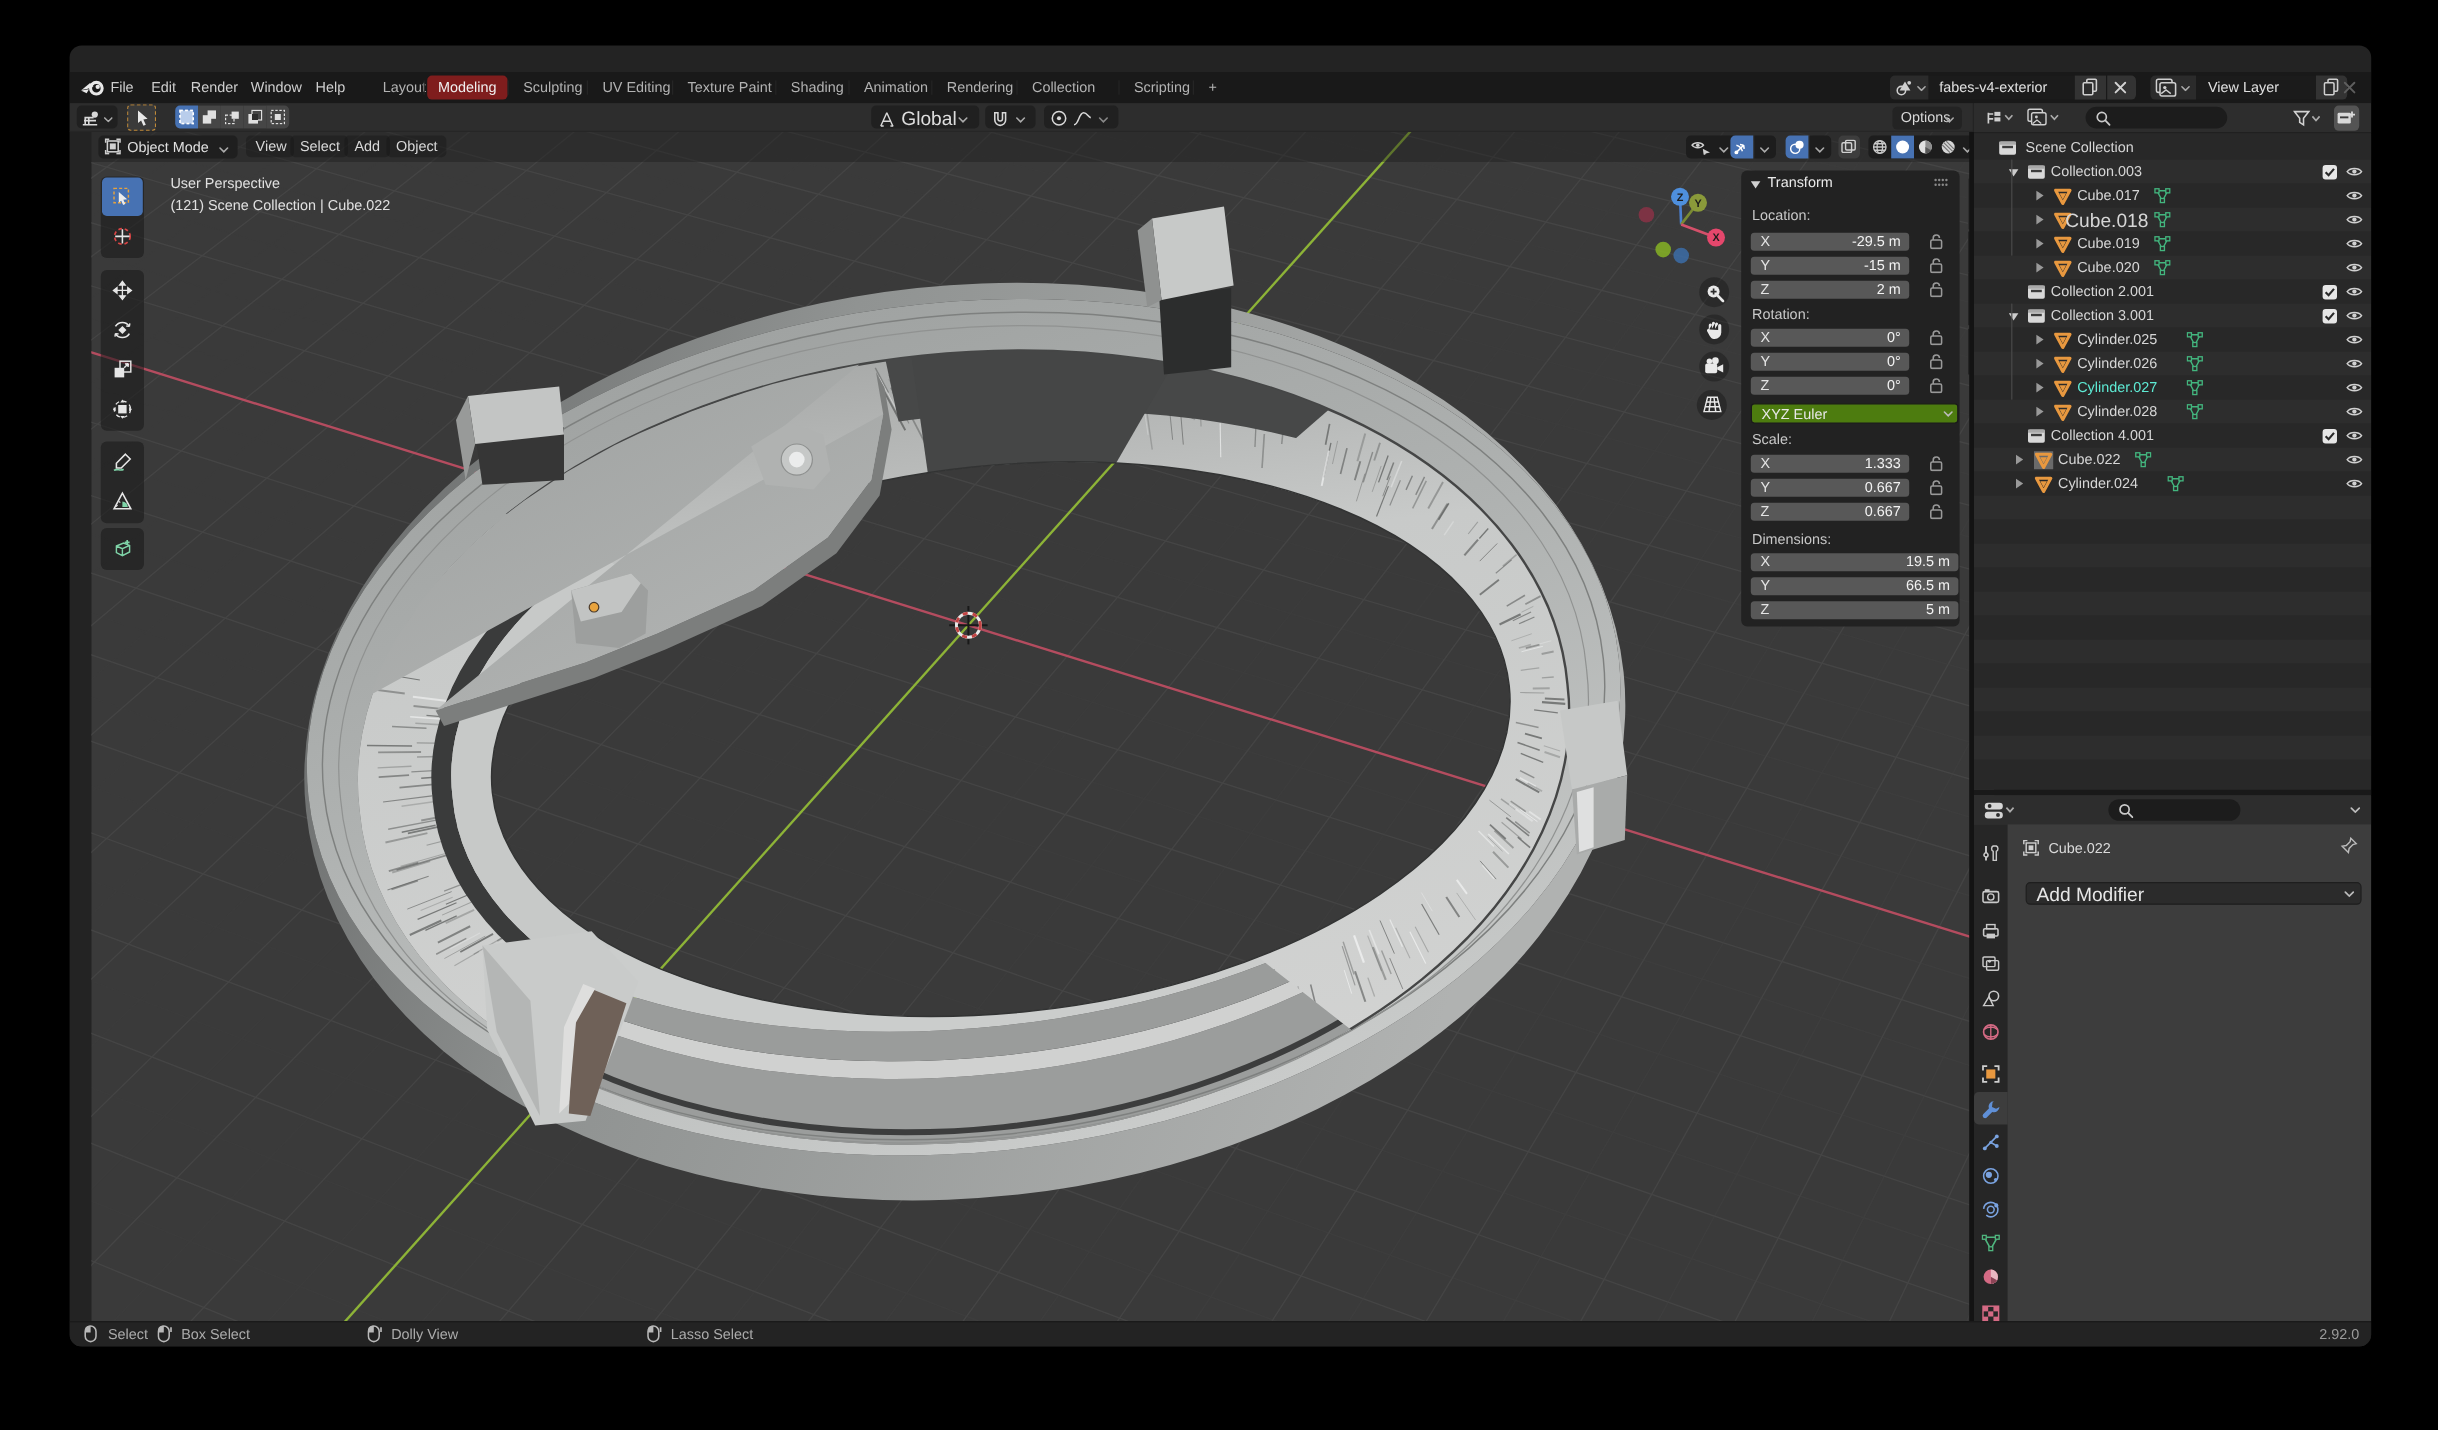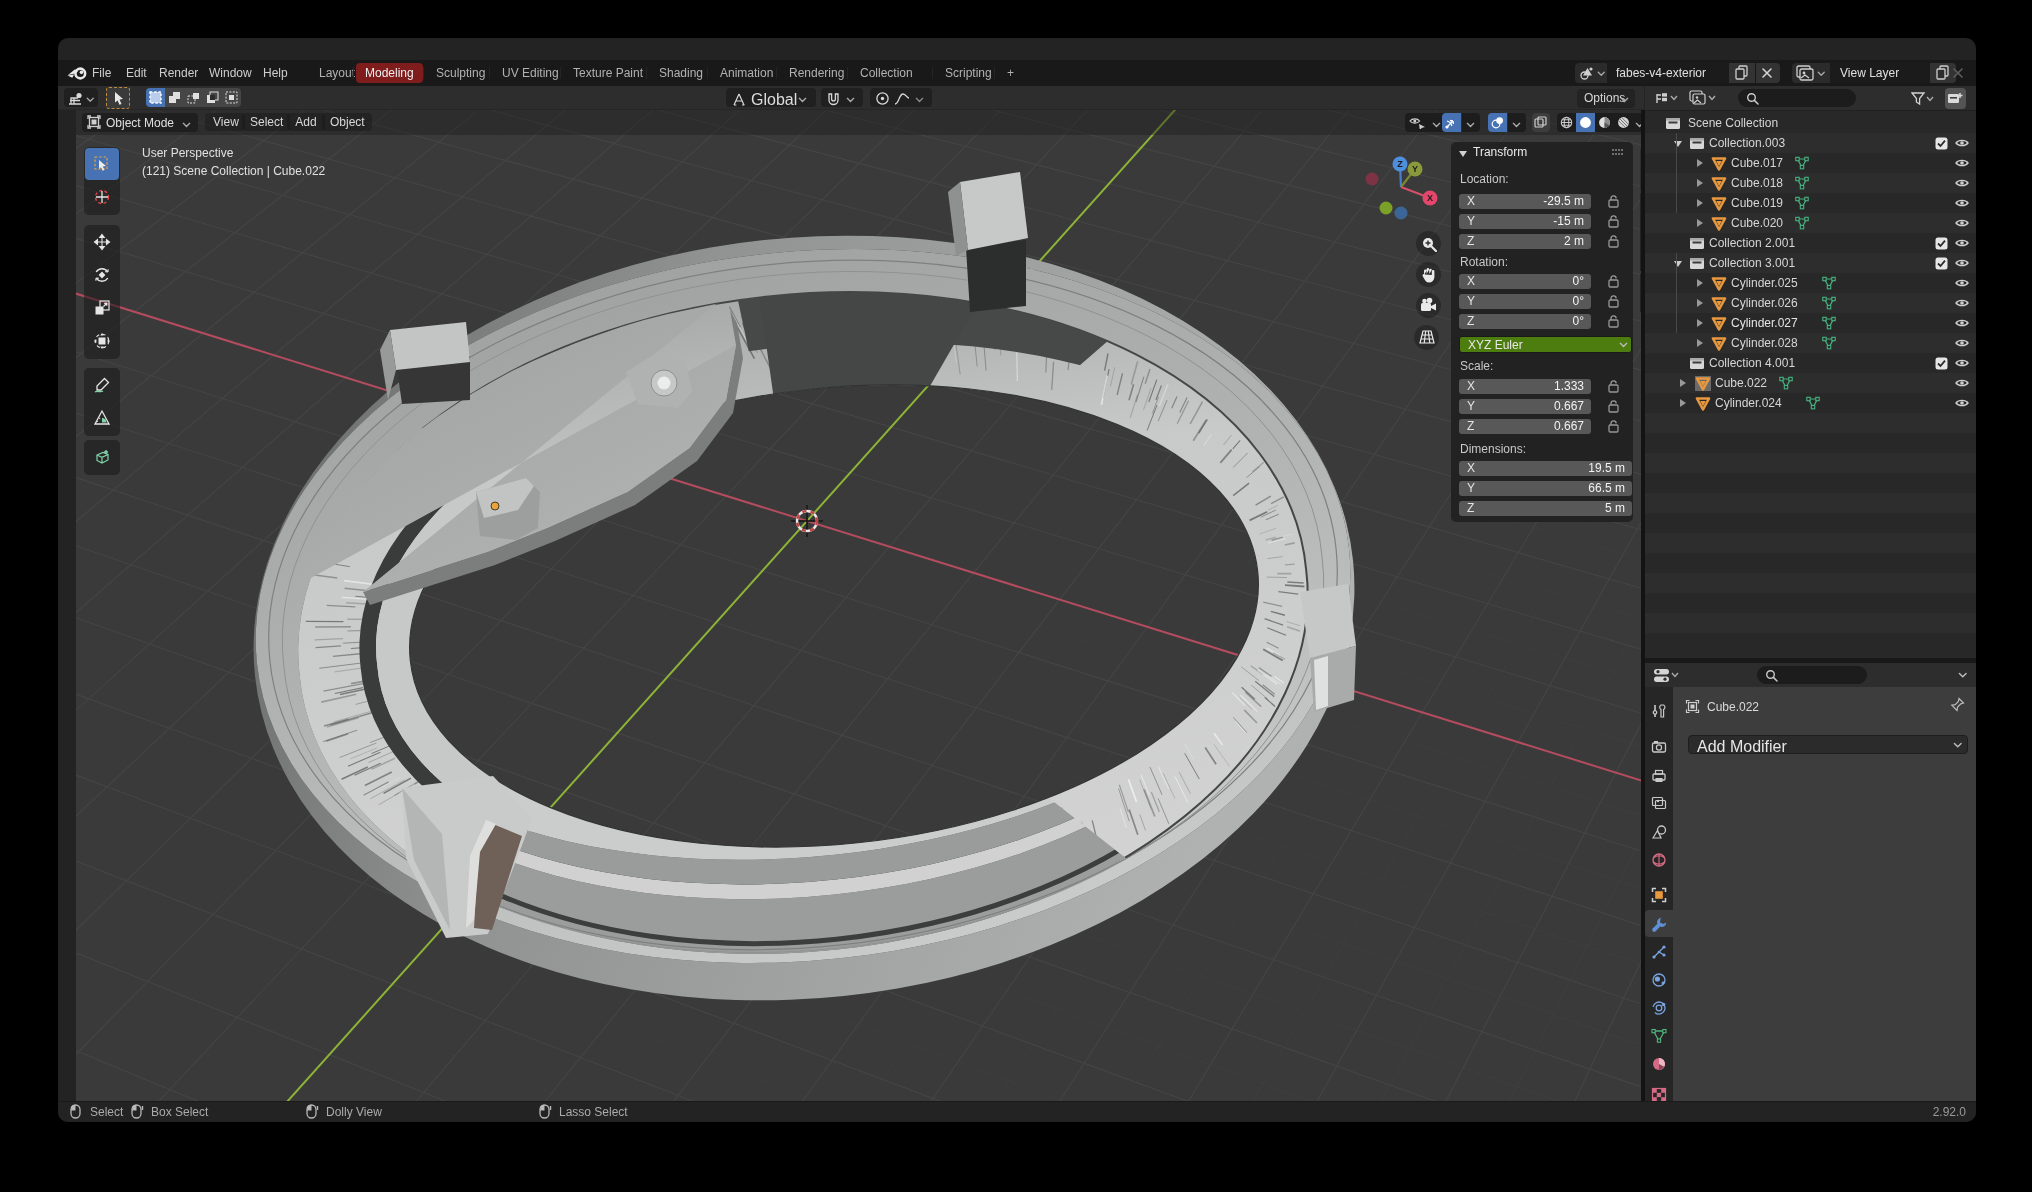--- a/index.html
+++ b/index.html
@@ -1249,21 +1249,21 @@
 <circle cx="7" cy="6" r="1.8" fill="#d0d0d0"></circle>
       </svg>
       <div class="a orow" style="left:0;top:87px;width:331px;background:#2d2d2d"></div>
       <svg class="a" style="left:50px;top:92px" width="10" height="10" viewBox="0 0 10 10">
         <path d="M2 1 L8 5 L2 9 Z" fill="#999"></path>
       </svg>
       <svg class="a" style="left:66px;top:90px" width="16" height="15" viewBox="0 0 16 15">
         <path d="M2 2.5 L14 2.5 L8 13.5 Z" fill="none" stroke="#e8983f" stroke-width="2.6" stroke-linejoin="round"></path>
 <path d="M5.2 5 L10.8 5 L8 10.2 Z" fill="#e8983f"></path>
       </svg>
-      <div class="a" style="left:86px;top:90px;font-size:12px;color:#d6d6d6">Cube.018</div>
+      <div class="a" style="left:76px;top:90px;font-size:16px;color:#d6d6d6">Cube.018</div>
       <svg class="a" style="left:150px;top:90px" width="14" height="14" viewBox="0 0 14 14">
         <path d="M2.5 3 L11.5 3 L7 11.5 Z" fill="none" stroke="#43b57e" stroke-width="1.2"></path>
 <rect x="0.8" y="1.3" width="3.4" height="3.4" fill="#2b2b2b" stroke="#43b57e" stroke-width="1.1"></rect>
 <rect x="9.8" y="1.3" width="3.4" height="3.4" fill="#2b2b2b" stroke="#43b57e" stroke-width="1.1"></rect>
 <rect x="5.3" y="9.4" width="3.4" height="3.4" fill="#2b2b2b" stroke="#43b57e" stroke-width="1.1"></rect>
       </svg>
       <svg class="a" style="left:310px;top:91px" width="14" height="12" viewBox="0 0 14 12">
         <path d="M1 6 C3.5 2.6 10.5 2.6 13 6 C10.5 9.4 3.5 9.4 1 6 Z" fill="none" stroke="#d0d0d0" stroke-width="1.3"></path>
 <circle cx="7" cy="6" r="1.8" fill="#d0d0d0"></circle>
       </svg>
@@ -1377,21 +1377,21 @@
 <circle cx="7" cy="6" r="1.8" fill="#d0d0d0"></circle>
       </svg>
       <div class="a orow" style="left:0;top:227px;width:331px;background:#282828"></div>
       <svg class="a" style="left:50px;top:232px" width="10" height="10" viewBox="0 0 10 10">
         <path d="M2 1 L8 5 L2 9 Z" fill="#999"></path>
       </svg>
       <svg class="a" style="left:66px;top:230px" width="16" height="15" viewBox="0 0 16 15">
         <path d="M2 2.5 L14 2.5 L8 13.5 Z" fill="none" stroke="#e8983f" stroke-width="2.6" stroke-linejoin="round"></path>
 <path d="M5.2 5 L10.8 5 L8 10.2 Z" fill="#e8983f"></path>
       </svg>
-      <div class="a" style="left:86px;top:230px;font-size:12px;color:#e5e5e5">Cylinder.027</div>
+      <div class="a" style="left:86px;top:230px;font-size:12px;color:#5eead4">Cylinder.027</div>
       <svg class="a" style="left:177px;top:230px" width="14" height="14" viewBox="0 0 14 14">
         <path d="M2.5 3 L11.5 3 L7 11.5 Z" fill="none" stroke="#43b57e" stroke-width="1.2"></path>
 <rect x="0.8" y="1.3" width="3.4" height="3.4" fill="#2b2b2b" stroke="#43b57e" stroke-width="1.1"></rect>
 <rect x="9.8" y="1.3" width="3.4" height="3.4" fill="#2b2b2b" stroke="#43b57e" stroke-width="1.1"></rect>
 <rect x="5.3" y="9.4" width="3.4" height="3.4" fill="#2b2b2b" stroke="#43b57e" stroke-width="1.1"></rect>
       </svg>
       <svg class="a" style="left:310px;top:231px" width="14" height="12" viewBox="0 0 14 12">
         <path d="M1 6 C3.5 2.6 10.5 2.6 13 6 C10.5 9.4 3.5 9.4 1 6 Z" fill="none" stroke="#d0d0d0" stroke-width="1.3"></path>
 <circle cx="7" cy="6" r="1.8" fill="#d0d0d0"></circle>
       </svg>

